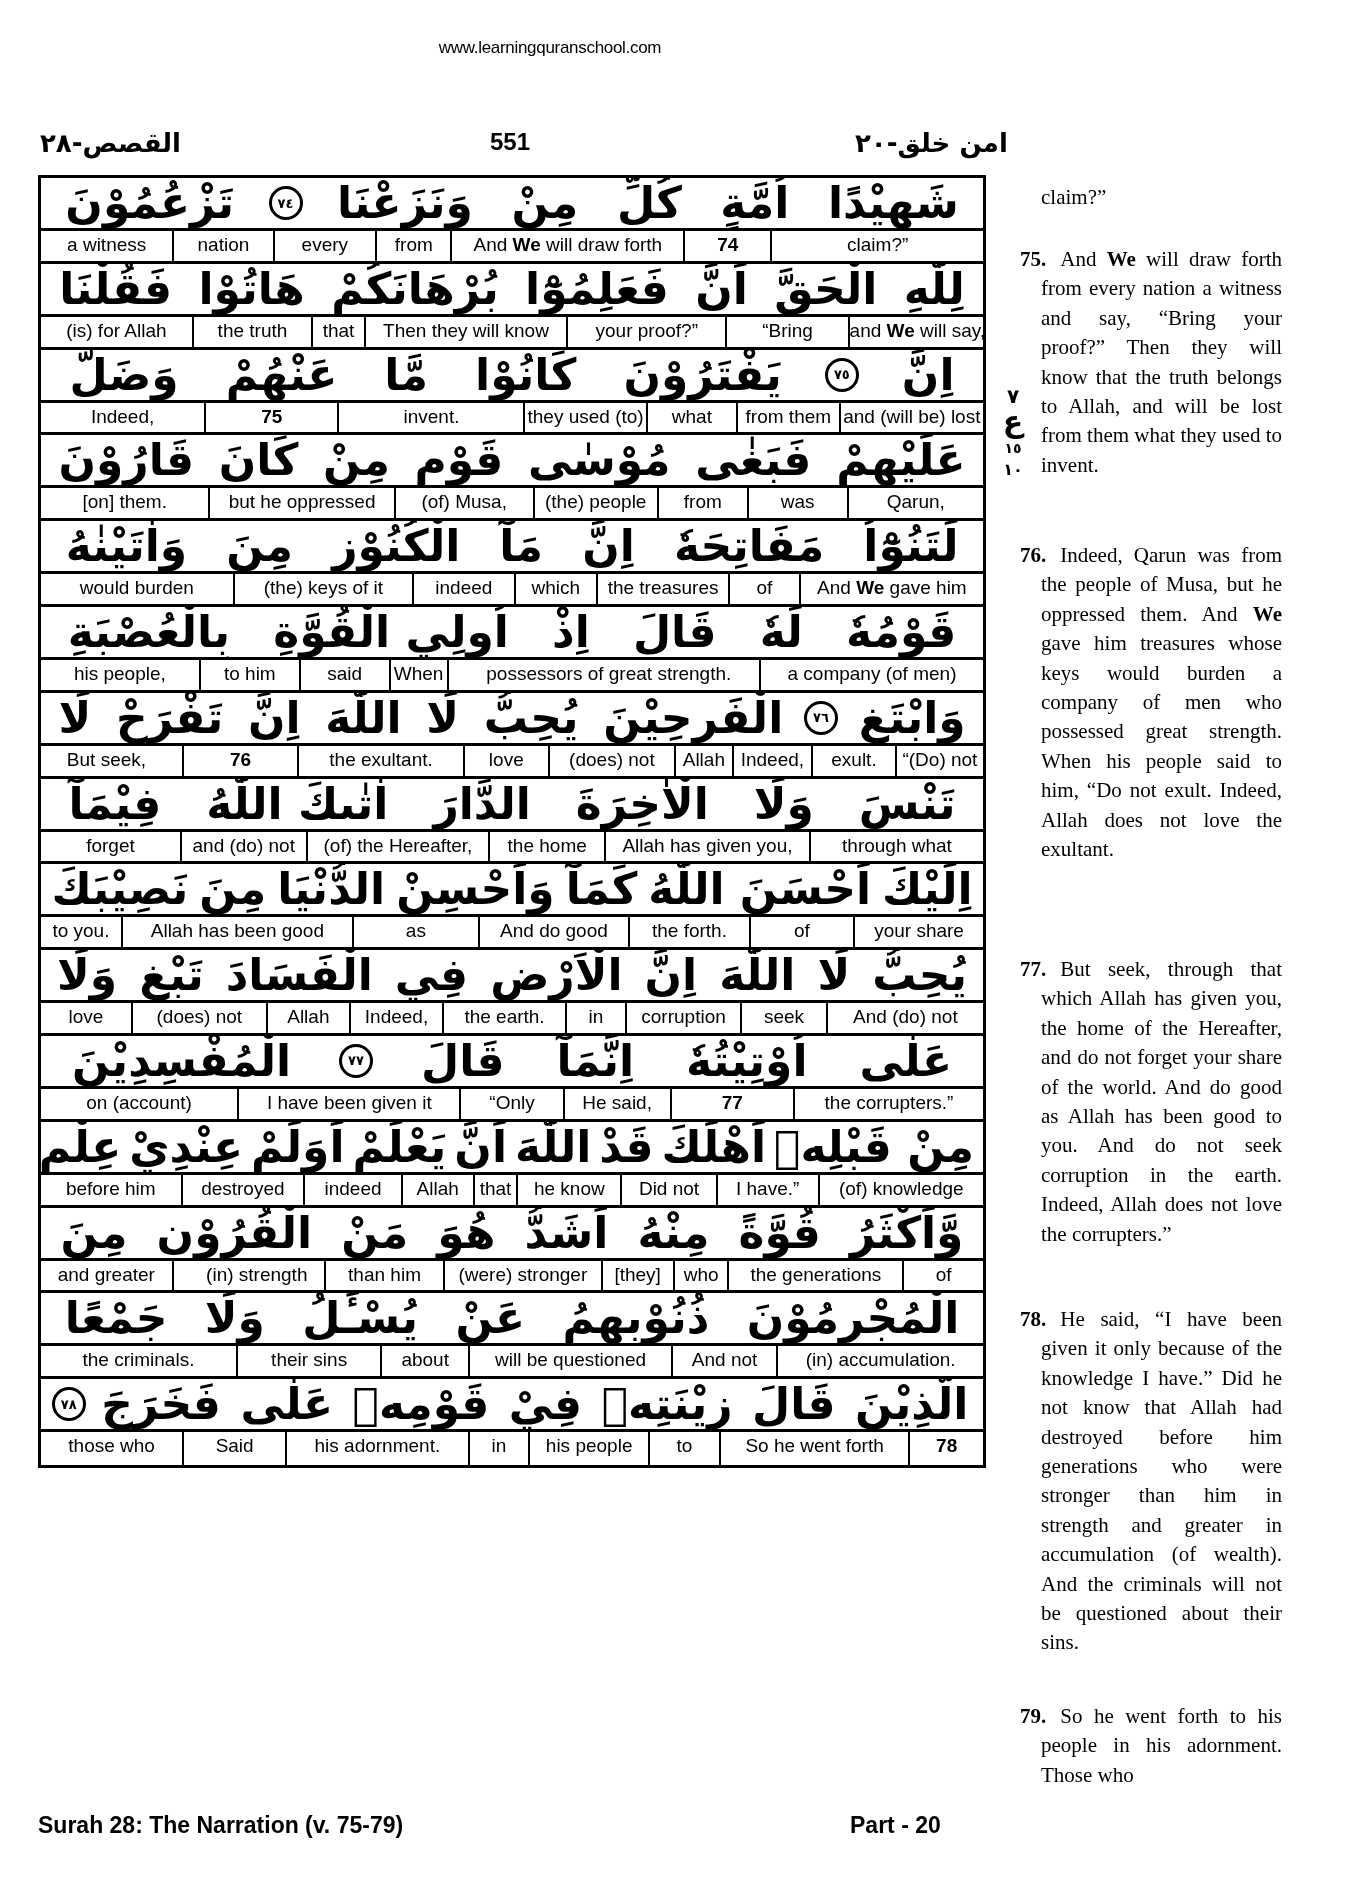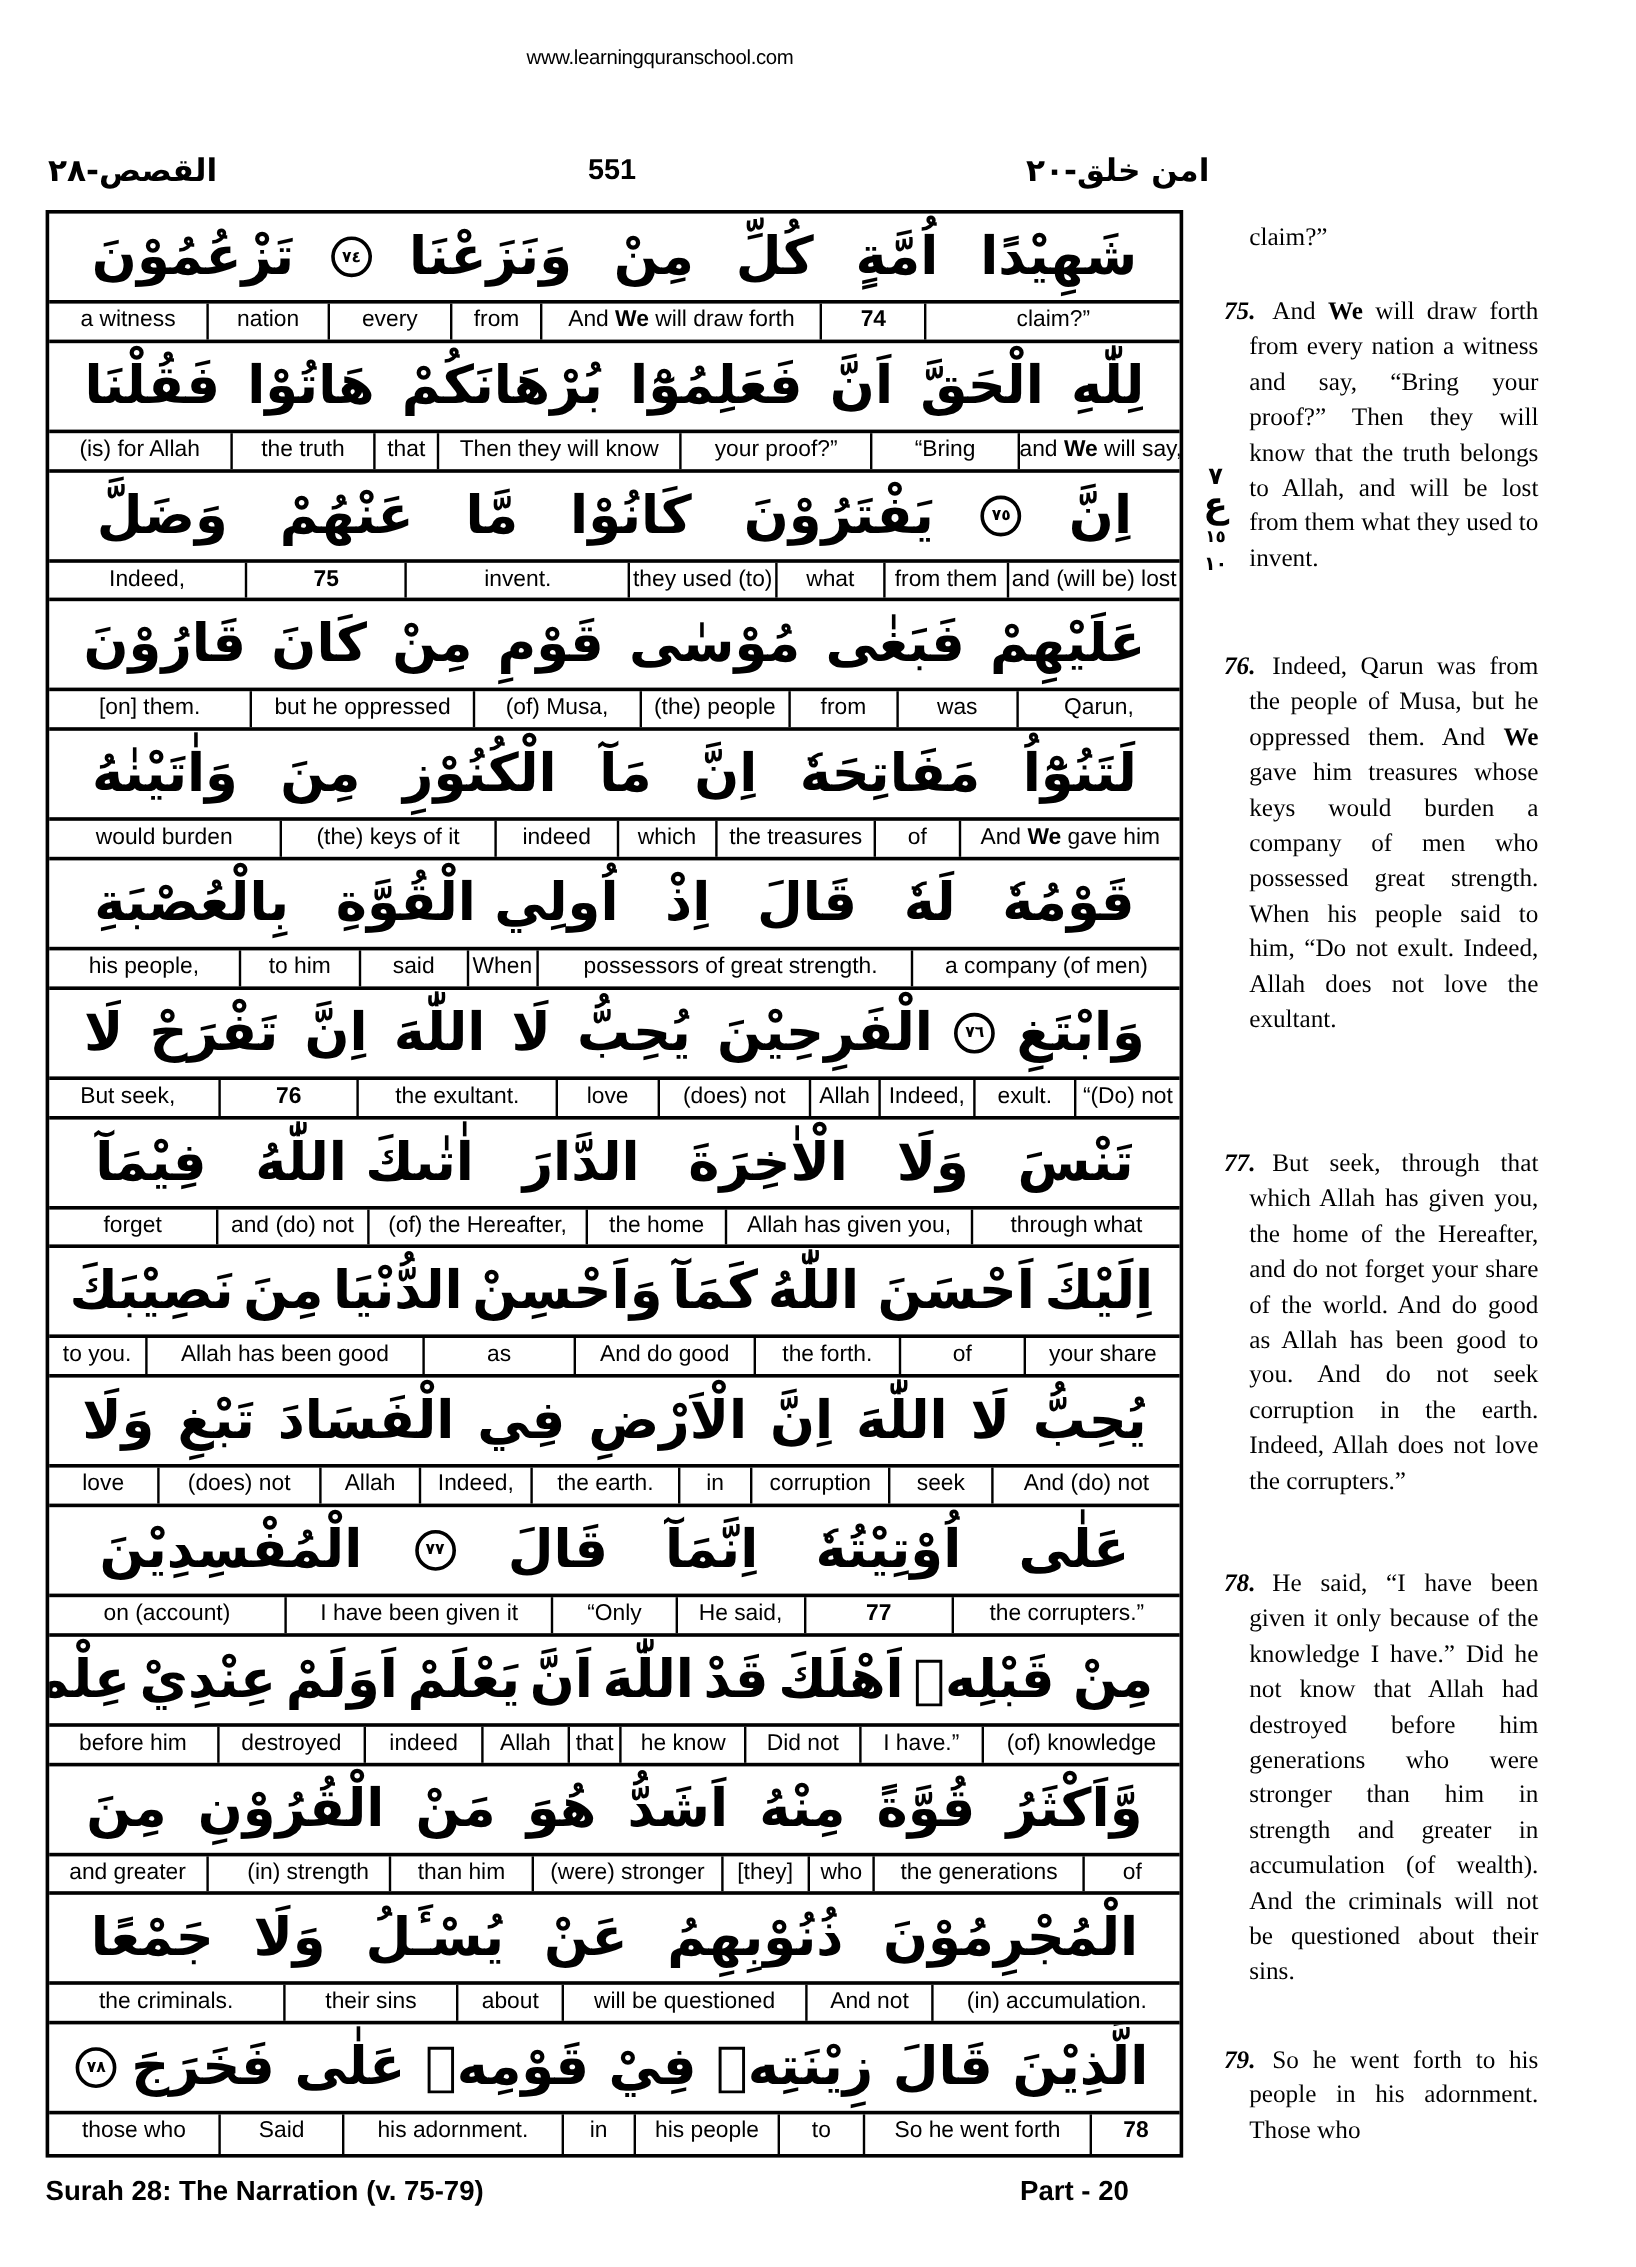--- a/index.html
+++ b/index.html
@@ -4,38 +4,38 @@
 <style>
   html, body { margin: 0; padding: 0; background: #ffffff; }
   body { width: 1363px; height: 1889px; position: relative; overflow: hidden; color: #000; }
   .site-url { position: absolute; top: 38px; left: 0; width: 1100px; text-align: center;
     font-family: "Liberation Sans", sans-serif; font-size: 17px; letter-spacing: -0.3px; }
   .hdr { position: absolute; top: 128px; font-size: 26px; font-weight: bold; }
   .hdr-left { left: 40px; font-family: "DejaVu Sans", sans-serif; direction: rtl; }
   .hdr-center { left: 490px; font-family: "Liberation Sans", sans-serif; font-size: 24px; }
   .hdr-right { left: 855px; font-family: "DejaVu Sans", sans-serif; direction: rtl; }
   .table { position: absolute; left: 38px; top: 175px; width: 948px; border: 3px solid #000; box-sizing: border-box; }
-  .ar-row { height: 75px; display: flex; flex-direction: row-reverse; align-items: center; justify-content: space-around;
+  .ar-row { height: 53px; display: flex; flex-direction: row-reverse; align-items: center; justify-content: space-around;
     font-family: "DejaVu Sans", sans-serif; font-size: 44px; font-weight: bold; direction: rtl;
-    border-bottom: 3px solid #000; box-sizing: border-box; padding: 0 18px; overflow: hidden; white-space: nowrap; }
+    border-bottom: 3px solid #000; box-sizing: border-box; padding: 0 5px; overflow: hidden; white-space: nowrap; }
   .ar-word { padding: 0 4px; line-height: 1; }
   .ayah-mark { display: inline-flex; align-items: center; justify-content: center; width: 28px; height: 28px;
     border: 3px solid #000; border-radius: 50%; font-size: 13px; font-weight: bold; font-family: "DejaVu Sans", sans-serif; }
   .gl-row { height: 32.8px; display: flex; flex-direction: row-reverse; border-bottom: 3px solid #000; box-sizing: border-box; }
   .gl-row:last-child { border-bottom: none; }
   .gl-cell { border-left: 2px solid #000; box-sizing: border-box; text-align: center;
     font-family: "Liberation Sans", sans-serif; font-size: 19px; line-height: 28px; white-space: nowrap; overflow: hidden; }
   .gl-cell:last-child { border-left: none; }
   .gl-cell.num { font-weight: bold; }
   .gl-cell b { font-weight: bold; }
   .ruku { position: absolute; left: 998px; top: 385px; width: 30px; text-align: center;
     font-family: "DejaVu Sans", sans-serif; font-weight: bold; font-size: 20px; line-height: 22px; direction: rtl; }
   .side { position: absolute; left: 1020px; width: 262px; font-family: "Liberation Serif", serif; font-size: 21px; line-height: 29.4px; text-align: justify; }
   .side p { margin: 0; padding-left: 21px; }
-  .side .vn { font-weight: bold; margin-left: -21px; margin-right: 14px; font-style: italic; }
+  .side .vn { font-weight: bold; margin-left: -21px; margin-right: 14px; }
   .footer { position: absolute; top: 1812px; font-family: "Liberation Sans", sans-serif; font-weight: bold; font-size: 23px; }
   .footer-left { left: 38px; }
   .footer-right { left: 850px; }
 </style>
 </head>
 <body>
 
 <div class="site-url">www.learningquranschool.com</div>
 
 <div class="hdr hdr-left">القصص-٢٨</div>

